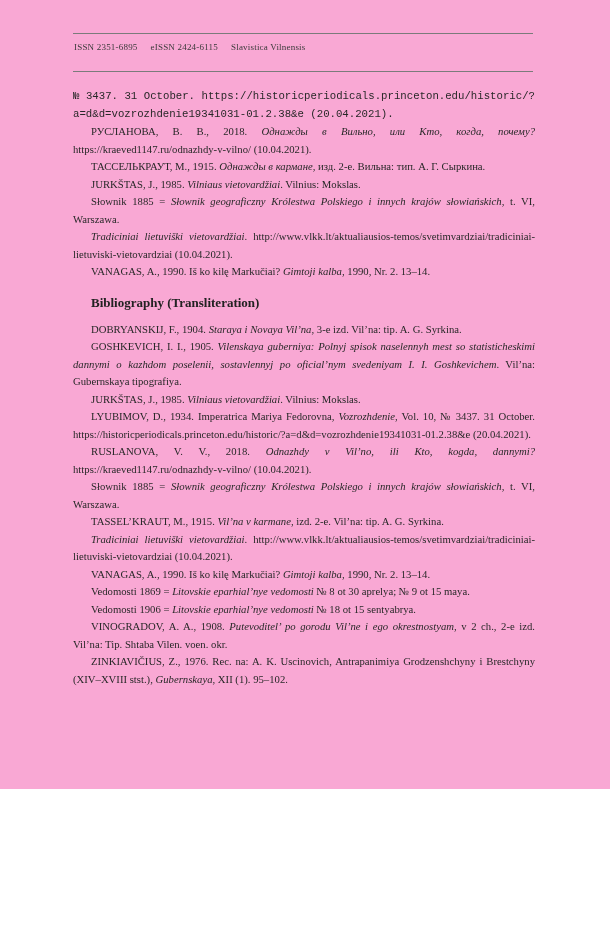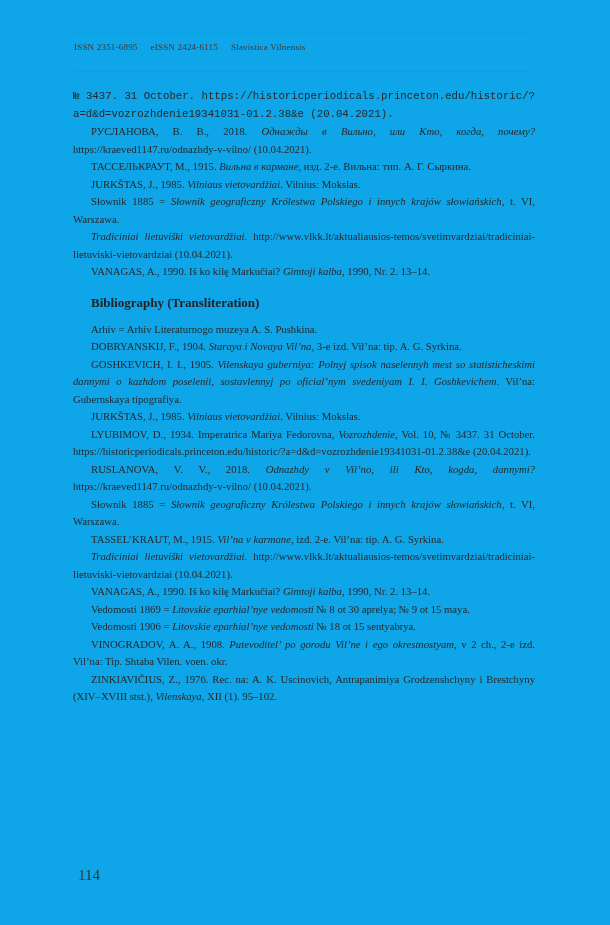--- a/index.html
+++ b/index.html
@@ -1,20 +1,20 @@
 <!DOCTYPE html>
 <html><head>
 <meta charset="utf-8">
 <style>
   html, body { margin: 0; padding: 0; background: #ffffff; }
   .page {
     position: relative;
     width: 610px;
-    height: 925px;
-    background: #0ea5e9;
+    height: 789px;
+    background: #f9a8d4;
     font-family: "Liberation Serif", "DejaVu Serif", serif;
     color: #282828;
     overflow: hidden;
   }
   .hrule {
     position: absolute;
     left: 73px;
     width: 460px;
     height: 1px;
     background: #7b7b7b;
@@ -74,43 +74,42 @@
     <span>Slavistica Vilnensis</span>
   </div>
 
   <div class="hrule rule-under"></div>
 
   <div class="content">
 
     <div class="entries">
         <p class="entry no-indent">№ 3437. 31 October. https://historicperiodicals.princeton.edu/historic/?a=d&amp;d=vozrozhdenie19341031-01.2.38&amp;e (20.04.2021).</p>
         <p class="entry">РУСЛАНОВА, В. В., 2018. <i>Однажды в Вильно, или Кто, когда, почему?</i> https://kraeved1147.ru/odnazhdy-v-vilno/ (10.04.2021).</p>
-        <p class="entry">ТАССЕЛЬКРАУТ, М., 1915. <i>Вильна в кармане</i>, изд. 2-е. Вильна: тип. А. Г. Сыркина.</p>
+        <p class="entry">ТАССЕЛЬКРАУТ, М., 1915. <i>Однажды в кармане</i>, изд. 2-е. Вильна: тип. А. Г. Сыркина.</p>
         <p class="entry">JURKŠTAS, J., 1985. <i>Vilniaus vietovardžiai</i>. Vilnius: Mokslas.</p>
         <p class="entry">Słownik 1885 = <i>Słownik geograficzny Królestwa Polskiego i innych krajów słowiańskich</i>, t. VI, Warszawa.</p>
         <p class="entry"><i>Tradiciniai lietuviški vietovardžiai</i>. http://www.vlkk.lt/aktualiausios-temos/svetimvardziai/tradiciniai-lietuviski-vietovardziai (10.04.2021).</p>
         <p class="entry">VANAGAS, A., 1990. Iš ko kilę Markučiai? <i>Gimtoji kalba</i>, 1990, Nr. 2. 13–14.</p>
       </div>
 
     <h2 class="section-heading">Bibliography (Transliteration)</h2>
 
     <div class="entries">
-        <p class="entry">Arhiv = Arhiv Literaturnogo muzeya A. S. Pushkina.</p>
         <p class="entry">DOBRYANSKIJ, F., 1904. <i>Staraya i Novaya Vil’na</i>, 3-e izd. Vil’na: tip. A. G. Syrkina.</p>
         <p class="entry">GOSHKEVICH, I. I., 1905. <i>Vilenskaya guberniya: Polnyj spisok naselennyh mest so statisticheskimi dannymi o kazhdom poselenii, sostavlennyj po oficial’nym svedeniyam I. I. Goshkevichem</i>. Vil’na: Gubernskaya tipografiya.</p>
         <p class="entry">JURKŠTAS, J., 1985. <i>Vilniaus vietovardžiai</i>. Vilnius: Mokslas.</p>
         <p class="entry">LYUBIMOV, D., 1934. Imperatrica Mariya Fedorovna, <i>Vozrozhdenie</i>, Vol. 10, № 3437. 31 October. https://historicperiodicals.princeton.edu/historic/?a=d&amp;d=vozrozhdenie19341031-01.2.38&amp;e (20.04.2021).</p>
         <p class="entry">RUSLANOVA, V. V., 2018. <i>Odnazhdy v Vil’no, ili Kto, kogda, dannymi?</i> https://kraeved1147.ru/odnazhdy-v-vilno/ (10.04.2021).</p>
         <p class="entry">Słownik 1885 = <i>Słownik geograficzny Królestwa Polskiego i innych krajów słowiańskich</i>, t. VI, Warszawa.</p>
         <p class="entry">TASSEL’KRAUT, M., 1915. <i>Vil’na v karmane</i>, izd. 2-e. Vil’na: tip. A. G. Syrkina.</p>
         <p class="entry"><i>Tradiciniai lietuviški vietovardžiai</i>. http://www.vlkk.lt/aktualiausios-temos/svetimvardziai/tradiciniai-lietuviski-vietovardziai (10.04.2021).</p>
         <p class="entry">VANAGAS, A., 1990. Iš ko kilę Markučiai? <i>Gimtoji kalba</i>, 1990, Nr. 2. 13–14.</p>
         <p class="entry">Vedomosti 1869 = <i>Litovskie eparhial’nye vedomosti</i> № 8 ot 30 aprelya; № 9 ot 15 maya.</p>
         <p class="entry">Vedomosti 1906 = <i>Litovskie eparhial’nye vedomosti</i> № 18 ot 15 sentyabrya.</p>
         <p class="entry">VINOGRADOV, A. A., 1908. <i>Putevoditel’ po gorodu Vil’ne i ego okrestnostyam</i>, v 2 ch., 2-e izd. Vil’na: Tip. Shtaba Vilen. voen. okr.</p>
-        <p class="entry">ZINKIAVIČIUS, Z., 1976. Rec. na: A. K. Uscinovich, Antrapanimiya Grodzenshchyny i Brestchyny (XIV–XVIII stst.), <i>Vilenskaya</i>, XII (1). 95–102.</p>
+        <p class="entry">ZINKIAVIČIUS, Z., 1976. Rec. na: A. K. Uscinovich, Antrapanimiya Grodzenshchyny i Brestchyny (XIV–XVIII stst.), <i>Gubernskaya</i>, XII (1). 95–102.</p>
       </div>
 
   </div>
 
   <div class="page-number">114</div>
 
 </div>
 
 </body></html>

